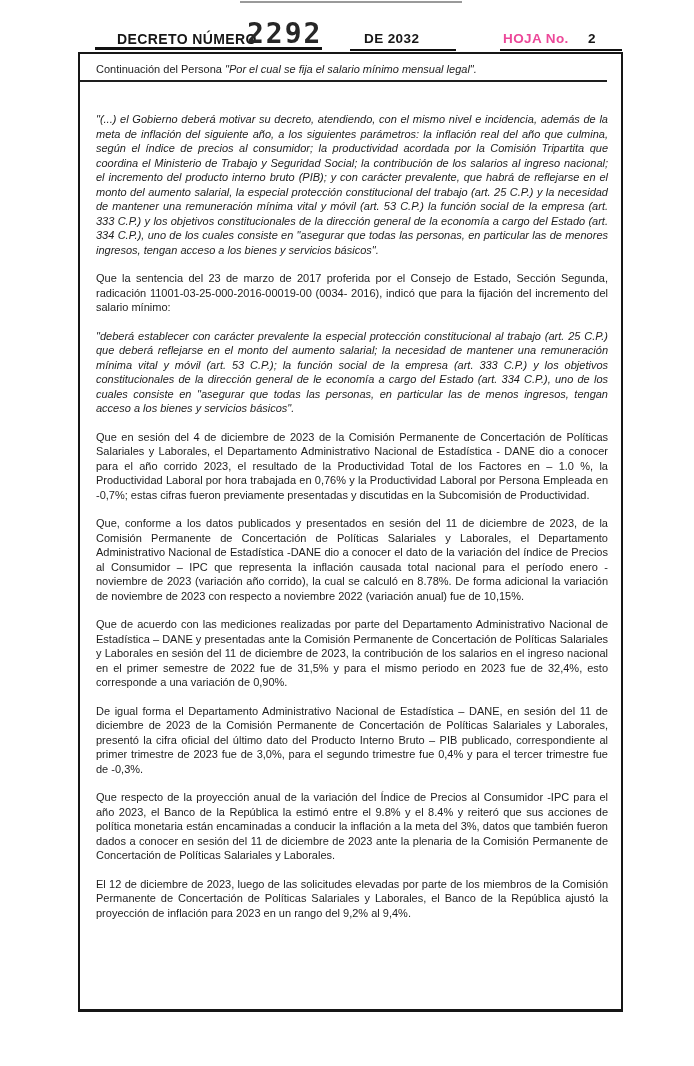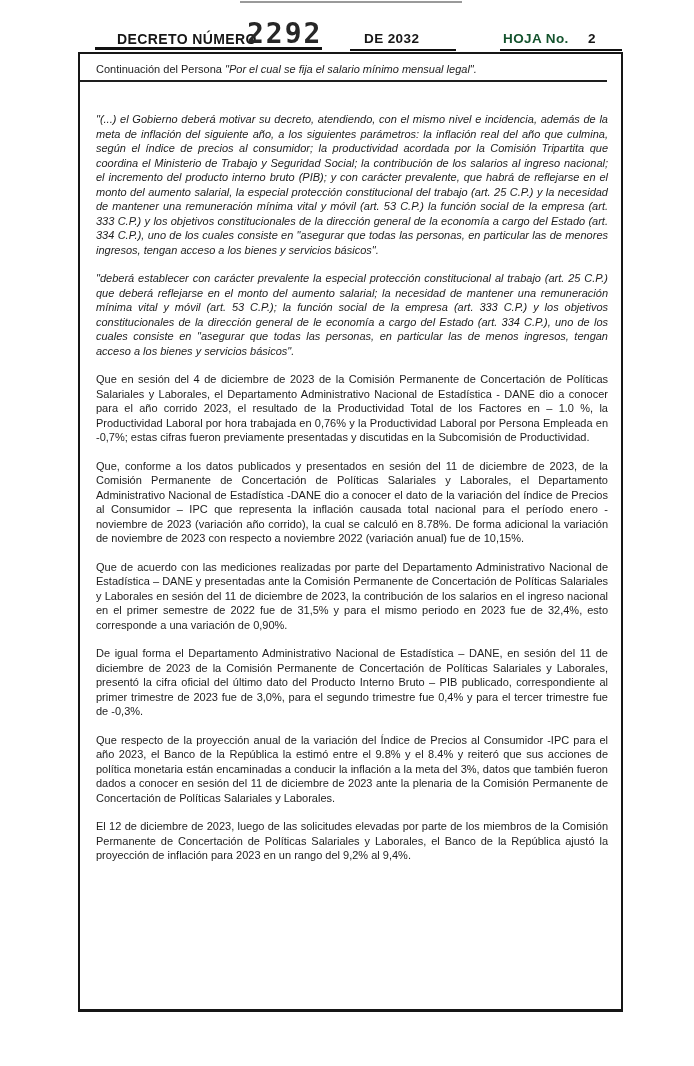--- a/index.html
+++ b/index.html
@@ -11,21 +11,21 @@
   }
   .sheet{position:relative;width:694px;height:1066px;background:#ffffff;overflow:hidden;}
 
   
   .top-scan-line{position:absolute;left:240px;top:1px;width:222px;height:2px;background:#9a9a9a;}
 
   
   .hdr-label{position:absolute;left:97px;top:31px;font-size:14px;font-weight:bold;color:#161616;letter-spacing:.4px;padding-left:20px;}
   .hdr-number{position:absolute;left:247px;top:17px;font-family:"DejaVu Sans Mono",monospace;font-size:28px;font-weight:700;color:#272727;letter-spacing:2px;}
   .hdr-de{position:absolute;left:364px;top:31px;font-size:13.5px;font-weight:bold;color:#161616;letter-spacing:.4px;}
-  .hdr-hoja{position:absolute;left:503px;top:31px;font-size:13.5px;font-weight:bold;color:#14532d;letter-spacing:.4px;}
+  .hdr-hoja{position:absolute;left:503px;top:31px;font-size:13.5px;font-weight:bold;color:#ec4899;letter-spacing:.4px;}
   .hdr-hoja-num{position:absolute;left:588px;top:31px;font-size:13.5px;font-weight:bold;color:#161616;}
   .u1{position:absolute;left:95px;top:47px;width:227px;height:3px;background:#111;}
   .u2{position:absolute;left:350px;top:49px;width:106px;height:2px;background:#111;}
   .u3{position:absolute;left:500px;top:49px;width:122px;height:2px;background:#111;}
 
   
   .content-box{
     position:absolute;left:78px;top:52px;width:545px;height:960px;
     box-sizing:border-box;
     border:2px solid #161616;border-bottom-width:3px;
@@ -68,20 +68,21 @@
   </div>
 
   <div class="content-box">
 
     <div class="continuation">
       <span>Continuación del Persona </span><span class="it">"Por el cual se fija el salario mínimo mensual legal".</span>
     </div>
 
     <div class="doc-body">
       <p class="it">"(...) el Gobierno deberá motivar su decreto, atendiendo, con el mismo nivel e incidencia, además de la meta de inflación del siguiente año, a los siguientes parámetros: la inflación real del año que culmina, según el índice de precios al consumidor; la productividad acordada por la Comisión Tripartita que coordina el Ministerio de Trabajo y Seguridad Social; la contribución de los salarios al ingreso nacional; el incremento del producto interno bruto (PIB); y con carácter prevalente, que habrá de reflejarse en el monto del aumento salarial, la especial protección constitucional del trabajo (art. 25 C.P.) y la necesidad de mantener una remuneración mínima vital y móvil (art. 53 C.P.) la función social de la empresa (art. 333 C.P.) y los objetivos constitucionales de la dirección general de la economía a cargo del Estado (art. 334 C.P.), uno de los cuales consiste en "asegurar que todas las personas, en particular las de menores ingresos, tengan acceso a los bienes y servicios básicos".</p>
+      <p>Que la sentencia del 23 de marzo de 2017 proferida por el Consejo de Estado, Sección Segunda, radicación 11001-03-25-000-2016-00019-00 (0034- 2016), indicó que para la fijación del incremento del salario mínimo:</p>
       <p class="it">"deberá establecer con carácter prevalente la especial protección constitucional al trabajo (art. 25 C.P.) que deberá reflejarse en el monto del aumento salarial; la necesidad de mantener una remuneración mínima vital y móvil (art. 53 C.P.); la función social de la empresa (art. 333 C.P.) y los objetivos constitucionales de la dirección general de le economía a cargo del Estado (art. 334 C.P.), uno de los cuales consiste en "asegurar que todas las personas, en particular las de menos ingresos, tengan acceso a los bienes y servicios básicos".</p>
       <p>Que en sesión del 4 de diciembre de 2023 de la Comisión Permanente de Concertación de Políticas Salariales y Laborales, el Departamento Administrativo Nacional de Estadística - DANE dio a conocer para el año corrido 2023, el resultado de la Productividad Total de los Factores en – 1.0 %, la Productividad Laboral por hora trabajada en 0,76% y la Productividad Laboral por Persona Empleada en -0,7%; estas cifras fueron previamente presentadas y discutidas en la Subcomisión de Productividad.</p>
       <p>Que, conforme a los datos publicados y presentados en sesión del 11 de diciembre de 2023, de la Comisión Permanente de Concertación de Políticas Salariales y Laborales, el Departamento Administrativo Nacional de Estadística -DANE dio a conocer el dato de la variación del índice de Precios al Consumidor – IPC que representa la inflación causada total nacional para el período enero - noviembre de 2023 (variación año corrido), la cual se calculó en 8.78%. De forma adicional la variación de noviembre de 2023 con respecto a noviembre 2022 (variación anual) fue de 10,15%.</p>
       <p class="gap-top">Que de acuerdo con las mediciones realizadas por parte del Departamento Administrativo Nacional de Estadística – DANE y presentadas ante la Comisión Permanente de Concertación de Políticas Salariales y Laborales en sesión del 11 de diciembre de 2023, la contribución de los salarios en el ingreso nacional en el primer semestre de 2022 fue de 31,5% y para el mismo periodo en 2023 fue de 32,4%, esto corresponde a una variación de 0,90%.</p>
       <p>De igual forma el Departamento Administrativo Nacional de Estadística – DANE, en sesión del 11 de diciembre de 2023 de la Comisión Permanente de Concertación de Políticas Salariales y Laborales, presentó la cifra oficial del último dato del Producto Interno Bruto – PIB publicado, correspondiente al primer trimestre de 2023 fue de 3,0%, para el segundo trimestre fue 0,4% y para el tercer trimestre fue de -0,3%.</p>
       <p>Que respecto de la proyección anual de la variación del Índice de Precios al Consumidor -IPC para el año 2023, el Banco de la República la estimó entre el 9.8% y el 8.4% y reiteró que sus acciones de política monetaria están encaminadas a conducir la inflación a la meta del 3%, datos que también fueron dados a conocer en sesión del 11 de diciembre de 2023 ante la plenaria de la Comisión Permanente de Concertación de Políticas Salariales y Laborales.</p>
       <p>El 12 de diciembre de 2023, luego de las solicitudes elevadas por parte de los miembros de la Comisión Permanente de Concertación de Políticas Salariales y Laborales, el Banco de la República ajustó la proyección de inflación para 2023 en un rango del 9,2% al 9,4%.</p>
     </div>
 
   </div>

